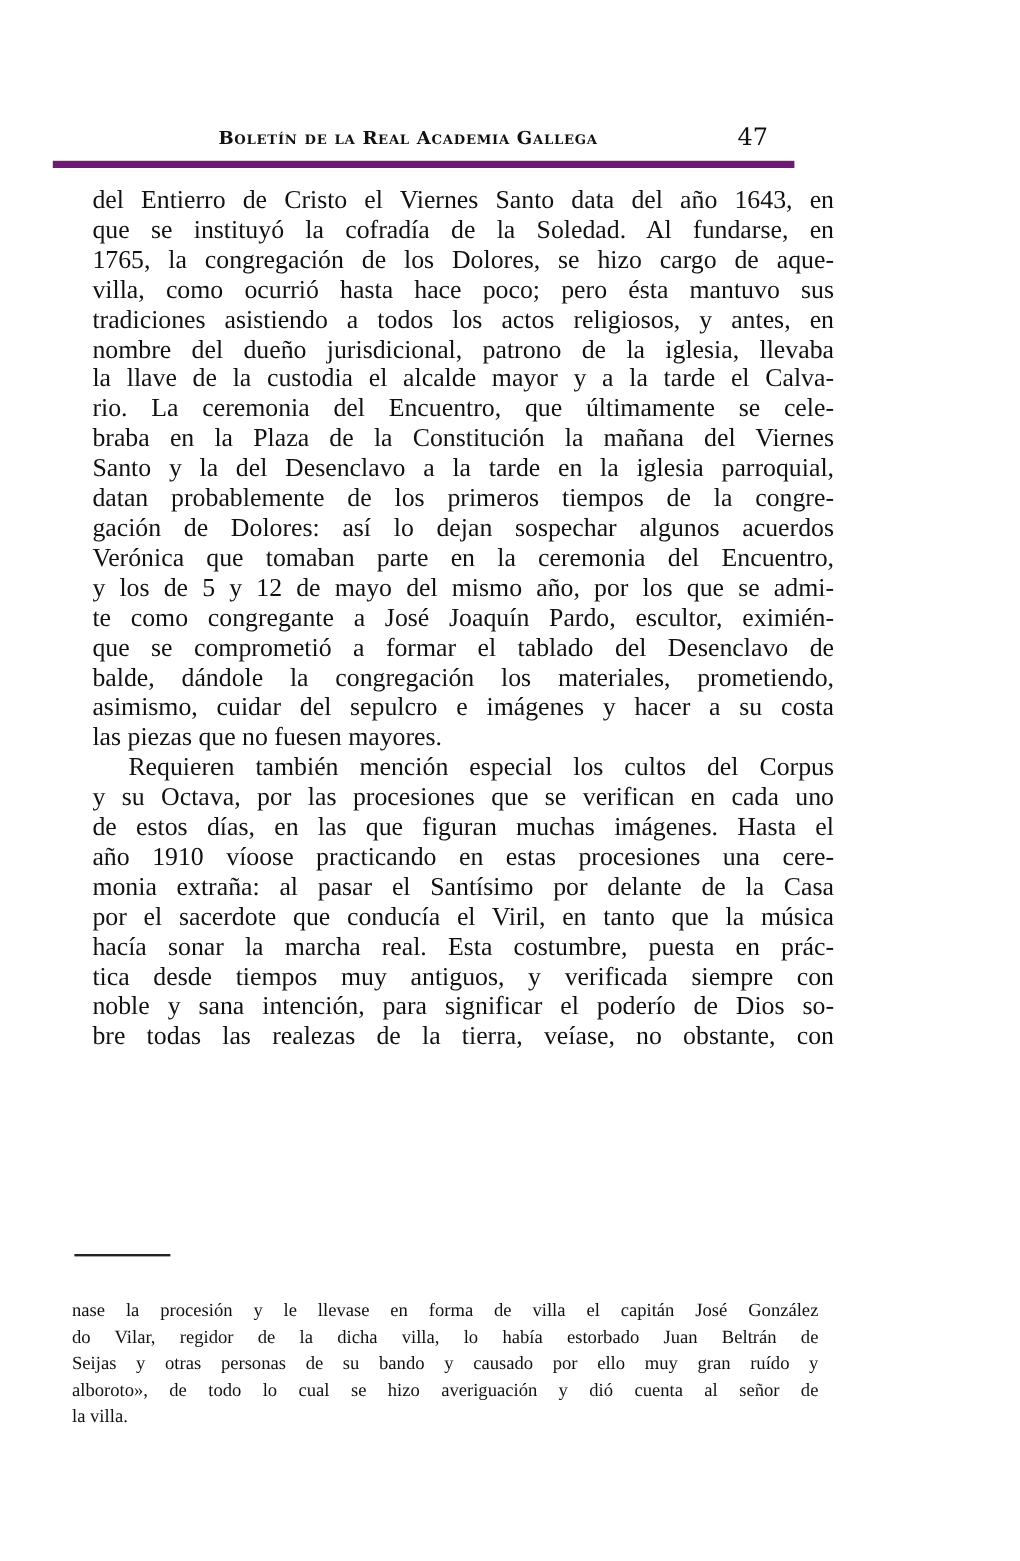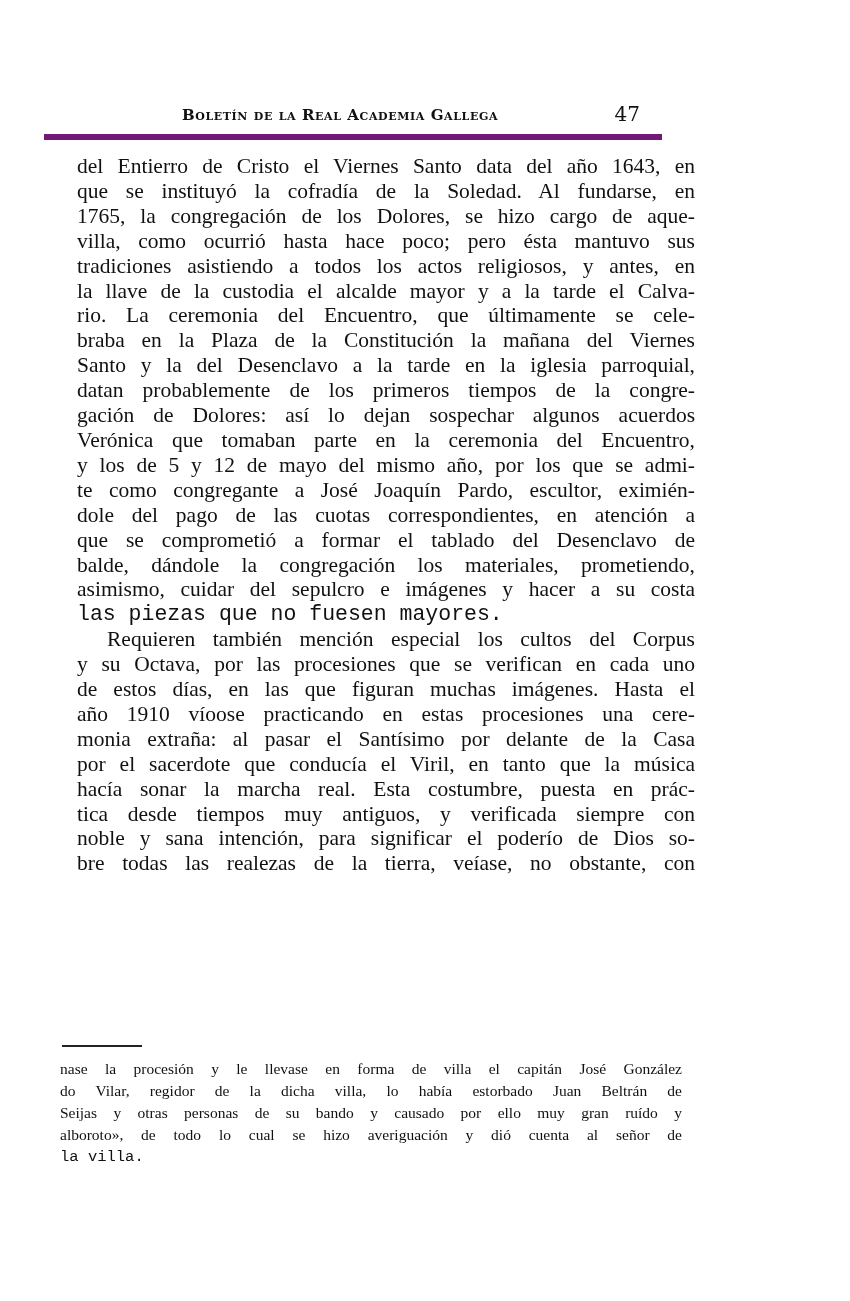--- a/index.html
+++ b/index.html
@@ -17,56 +17,56 @@
   .page-number {
     position: absolute; right: 22px; top: 2px;
     font-size: 20px;
   }
   .body-text {
     position: absolute; left: 62px; top: 154px; width: 618px;
     font-family: "Liberation Serif", serif;
     font-size: 21.5px; line-height: 24.9px; text-align: justify; margin-left: 15px;
   }
   .line { display: block; white-space: nowrap; text-align-last: justify; text-align: justify; }
-  .line.last { text-align-last: left; font-family: Liberation Mono, monospace; }
+  .line.last { text-align-last: left; }
   .line.indent { padding-left: 30px; }
   .rule {
     position: absolute; left: 62px; top: 1045px; width: 80px; height: 2px; background: #222;
   }
   .footnote {
-    position: absolute; left: 60px; top: 1058px; width: 622px;
+    position: absolute; left: 60px; top: 1082px; width: 622px;
     font-family: "Liberation Serif", serif; font-size: 15.5px; line-height: 22px;
   }
   .footnote .line { text-align-last: justify; }
   .footnote .line.last { text-align-last: left; }
 </style>
 </head>
 <body>
 
 <div class="header">
   <span class="header-title">Boletín de la Real Academia Gallega</span>
   <span class="page-number">47</span>
 </div>
 
 <div class="body-text">
   <span class="line">del Entierro de Cristo el Viernes Santo data del año 1643, en</span>
   <span class="line">que se instituyó la cofradía de la Soledad. Al fundarse, en</span>
   <span class="line">1765, la congregación de los Dolores, se hizo cargo de aque-</span>
   <span class="line">villa, como ocurrió hasta hace poco; pero ésta mantuvo sus</span>
   <span class="line">tradiciones asistiendo a todos los actos religiosos, y antes, en</span>
+  <span class="line">nombre del dueño jurisdicional, patrono de la iglesia, llevaba</span>
   <span class="line">la llave de la custodia el alcalde mayor y a la tarde el Calva-</span>
   <span class="line">rio. La ceremonia del Encuentro, que últimamente se cele-</span>
   <span class="line">braba en la Plaza de la Constitución la mañana del Viernes</span>
   <span class="line">Santo y la del Desenclavo a la tarde en la iglesia parroquial,</span>
   <span class="line">datan probablemente de los primeros tiempos de la congre-</span>
   <span class="line">gación de Dolores: así lo dejan sospechar algunos acuerdos</span>
   <span class="line">Verónica que tomaban parte en la ceremonia del Encuentro,</span>
   <span class="line">y los de 5 y 12 de mayo del mismo año, por los que se admi-</span>
   <span class="line">te como congregante a José Joaquín Pardo, escultor, eximién-</span>
-  <span class="line">dole del pago de las cuotas correspondientes, en atención a</span>
   <span class="line">que se comprometió a formar el tablado del Desenclavo de</span>
   <span class="line">balde, dándole la congregación los materiales, prometiendo,</span>
   <span class="line">asimismo, cuidar del sepulcro e imágenes y hacer a su costa</span>
   <span class="line last">las piezas que no fuesen mayores.</span>
   <span class="line indent">Requieren también mención especial los cultos del Corpus</span>
   <span class="line">y su Octava, por las procesiones que se verifican en cada uno</span>
   <span class="line">de estos días, en las que figuran muchas imágenes. Hasta el</span>
   <span class="line">año 1910 víoose practicando en estas procesiones una cere-</span>
   <span class="line">monia extraña: al pasar el Santísimo por delante de la Casa</span>
   <span class="line">por el sacerdote que conducía el Viril, en tanto que la música</span>

